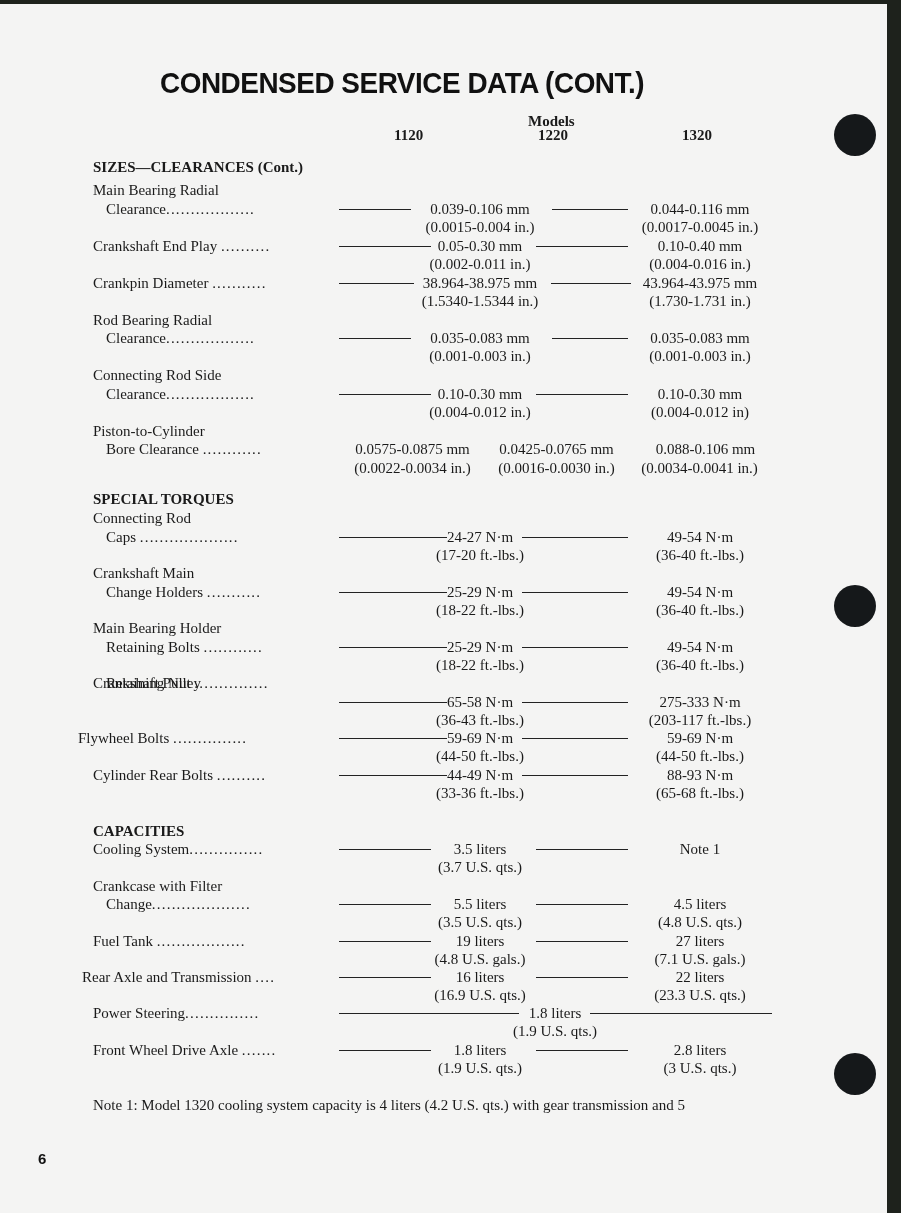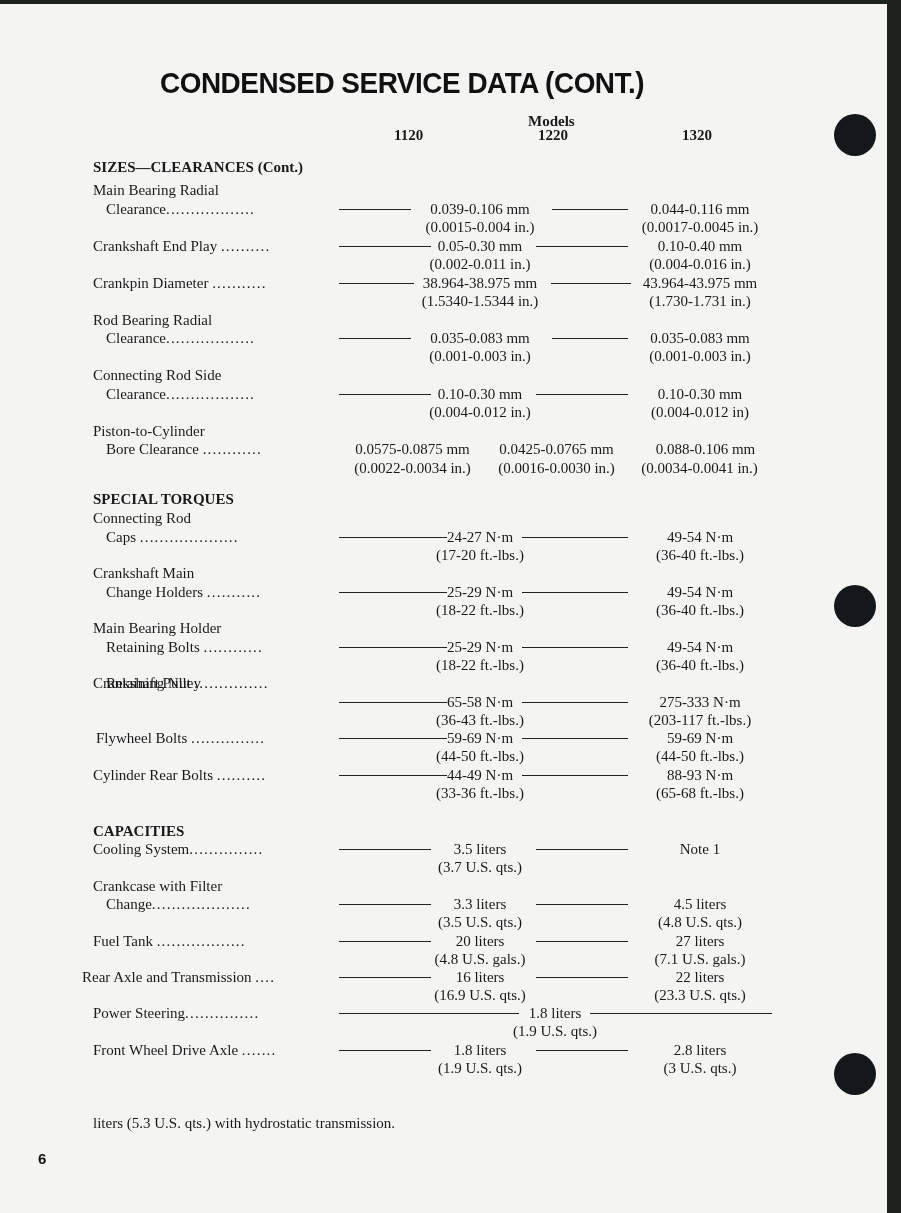--- a/index.html
+++ b/index.html
@@ -136,21 +136,21 @@
     <div class="t" style="left:106px;top:670px"><span>Retaining Nut</span> <span class="dots">...............</span></div>
     <div class="line" style="left:339px;top:698px;width:108px"></div>
     <div class="t c" style="left:405px;top:689px;width:150px">65-58 N·m</div>
     <div class="t c" style="left:405px;top:707px;width:150px">(36-43 ft.-lbs.)</div>
     <div class="line" style="left:522px;top:698px;width:106px"></div>
     <div class="t c" style="left:625px;top:689px;width:150px">275-333 N·m</div>
     <div class="t c" style="left:625px;top:707px;width:150px">(203-117 ft.-lbs.)</div>
   </div>
 
   <div>
-    <div class="t" style="left:96px;top:725px"><span>Flywheel Bolts</span> <span class="dots">...............</span></div>
+    <div class="t" style="left:78px;top:725px"><span>Flywheel Bolts</span> <span class="dots">...............</span></div>
     <div class="line" style="left:339px;top:734px;width:108px"></div>
     <div class="t c" style="left:405px;top:725px;width:150px">59-69 N·m</div>
     <div class="t c" style="left:405px;top:743px;width:150px">(44-50 ft.-lbs.)</div>
     <div class="line" style="left:522px;top:734px;width:106px"></div>
     <div class="t c" style="left:625px;top:725px;width:150px">59-69 N·m</div>
     <div class="t c" style="left:625px;top:743px;width:150px">(44-50 ft.-lbs.)</div>
   </div>
 
   <div>
     <div class="t" style="left:93px;top:762px"><span>Cylinder Rear Bolts</span> <span class="dots">..........</span></div>
@@ -170,31 +170,31 @@
     <div class="t c" style="left:405px;top:836px;width:150px">3.5 liters</div>
     <div class="t c" style="left:405px;top:854px;width:150px">(3.7 U.S. qts.)</div>
     <div class="line" style="left:536px;top:845px;width:92px"></div>
     <div class="t c" style="left:625px;top:836px;width:150px">Note 1</div>
   </div>
 
   <div>
     <div class="t" style="left:93px;top:873px">Crankcase with Filter</div>
     <div class="t" style="left:106px;top:891px"><span>Change</span><span class="dots">....................</span></div>
     <div class="line" style="left:339px;top:900px;width:92px"></div>
-    <div class="t c" style="left:405px;top:891px;width:150px">3.3 liters</div>
+    <div class="t c" style="left:405px;top:891px;width:150px">5.5 liters</div>
     <div class="t c" style="left:405px;top:909px;width:150px">(3.5 U.S. qts.)</div>
     <div class="line" style="left:536px;top:900px;width:92px"></div>
     <div class="t c" style="left:625px;top:891px;width:150px">4.5 liters</div>
     <div class="t c" style="left:625px;top:909px;width:150px">(4.8 U.S. qts.)</div>
   </div>
 
   <div>
     <div class="t" style="left:93px;top:928px"><span>Fuel Tank</span> <span class="dots">..................</span></div>
     <div class="line" style="left:339px;top:937px;width:92px"></div>
-    <div class="t c" style="left:405px;top:928px;width:150px">20 liters</div>
+    <div class="t c" style="left:405px;top:928px;width:150px">19 liters</div>
     <div class="t c" style="left:405px;top:946px;width:150px">(4.8 U.S. gals.)</div>
     <div class="line" style="left:536px;top:937px;width:92px"></div>
     <div class="t c" style="left:625px;top:928px;width:150px">27 liters</div>
     <div class="t c" style="left:625px;top:946px;width:150px">(7.1 U.S. gals.)</div>
   </div>
 
   <div>
     <div class="t" style="left:82px;top:964px"><span>Rear Axle and Transmission</span> <span class="dots">....</span></div>
     <div class="line" style="left:339px;top:973px;width:92px"></div>
     <div class="t c" style="left:405px;top:964px;width:150px">16 liters</div>
@@ -215,16 +215,16 @@
   <div>
     <div class="t" style="left:93px;top:1037px"><span>Front Wheel Drive Axle</span> <span class="dots">.......</span></div>
     <div class="line" style="left:339px;top:1046px;width:92px"></div>
     <div class="t c" style="left:405px;top:1037px;width:150px">1.8 liters</div>
     <div class="t c" style="left:405px;top:1055px;width:150px">(1.9 U.S. qts.)</div>
     <div class="line" style="left:536px;top:1046px;width:92px"></div>
     <div class="t c" style="left:625px;top:1037px;width:150px">2.8 liters</div>
     <div class="t c" style="left:625px;top:1055px;width:150px">(3 U.S. qts.)</div>
   </div>
 
-  <div class="t" style="left:93px;top:1110px">liters (5.3 U.S. qts.) with hydrostatic transmission.</div>
+  <div class="t" style="left:93px;top:1092px">Note 1: Model 1320 cooling system capacity is 4 liters (4.2 U.S. qts.) with gear transmission and 5</div>
 
   <div class="pnum">6</div>
 </div>
 
 </body></html>

